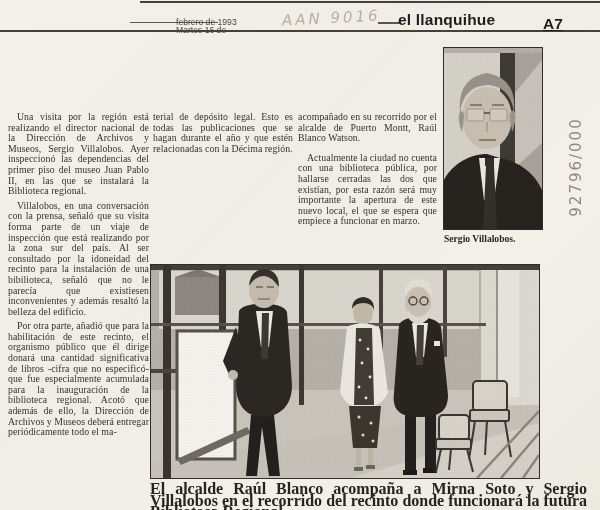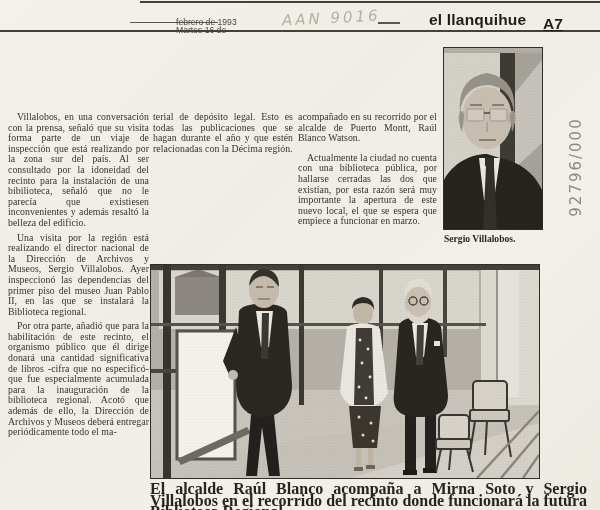--- a/index.html
+++ b/index.html
@@ -50,28 +50,28 @@
 <div class="page">
 
   <div class="abs rule" style="left:140px;top:1px;width:460px;height:2px;"></div>
   <div class="abs rule" style="left:130px;top:22px;width:88px;height:1px;background:#5a564f;"></div>
   <div class="abs rule" style="left:378px;top:22px;width:22px;height:2px;background:#5a564f;"></div>
   <div class="abs rule" style="left:0;top:30px;width:600px;height:2px;"></div>
 
   <div class="abs date-line" style="left:176px;top:25px;">Martes 16 de</div>
   <div class="abs date-line" style="left:176px;top:17px;">febrero de 1993</div>
   <div class="abs handwritten" style="left:282px;top:9px;">AAN 9016</div>
-  <div class="abs paper-name" style="left:398px;top:11px;margin-left:31px;">el llanquihue</div>
+  <div class="abs paper-name" style="left:398px;top:11px;">el llanquihue</div>
   <div class="abs page-no" style="left:543px;top:15px;text-decoration:underline;">A7</div>
   <div class="abs margin-note" style="left:506px;top:158px;">92796/000</div>
 
 
   <div class="abs col" style="left:8px;top:112px;width:141px;height:394px;">
+    <p>Una visita por la región está realizando el director nacional de la Dirección de Archivos y Museos, Sergio Villalobos. Ayer inspeccionó las dependencias del primer piso del museo Juan Pablo II, en las que se instalará la Biblioteca regional.</p>
     <p>Villalobos, en una conversación con la prensa, señaló que su visita forma parte de un viaje de inspección que está realizando por la zona sur del país. Al ser consultado por la idoneidad del recinto para la instalación de una bibilioteca, señaló que no le parecía que existiesen inconvenientes y además resaltó la belleza del edificio.</p>
-    <p>Una visita por la región está realizando el director nacional de la Dirección de Archivos y Museos, Sergio Villalobos. Ayer inspeccionó las dependencias del primer piso del museo Juan Pablo II, en las que se instalará la Biblioteca regional.</p>
     <p>Por otra parte, añadió que para la habilitación de este recinto, el organismo público que él dirige donará una cantidad significativa de libros -cifra que no especificó- que fue especialmente acumulada para la inauguración de la biblioteca regional. Acotó que además de ello, la Dirección de Archivos y Museos deberá entregar periódicamente todo el ma-</p>
   </div>
   <div class="abs col" style="left:153px;top:112px;width:140px;height:148px;">
     <p class="noindent">terial de depósito legal. Esto es todas las publicaciones que se hagan durante el año y que estén relacionadas con la Décima región.</p>
   </div>
   <div class="abs col col3" style="left:298px;top:112px;width:139px;height:148px;">
     <p class="noindent">acompañado en su recorrido por el alcalde de Puerto Montt, Raúl Blanco Watson.</p>
     <p>Actualmente la ciudad no cuenta con una biblioteca pública, por hallarse cerradas las dos que existían, por esta razón será muy importante la apertura de este nuevo local, el que se espera que empiece a funcionar en marzo.</p>
   </div>
 

